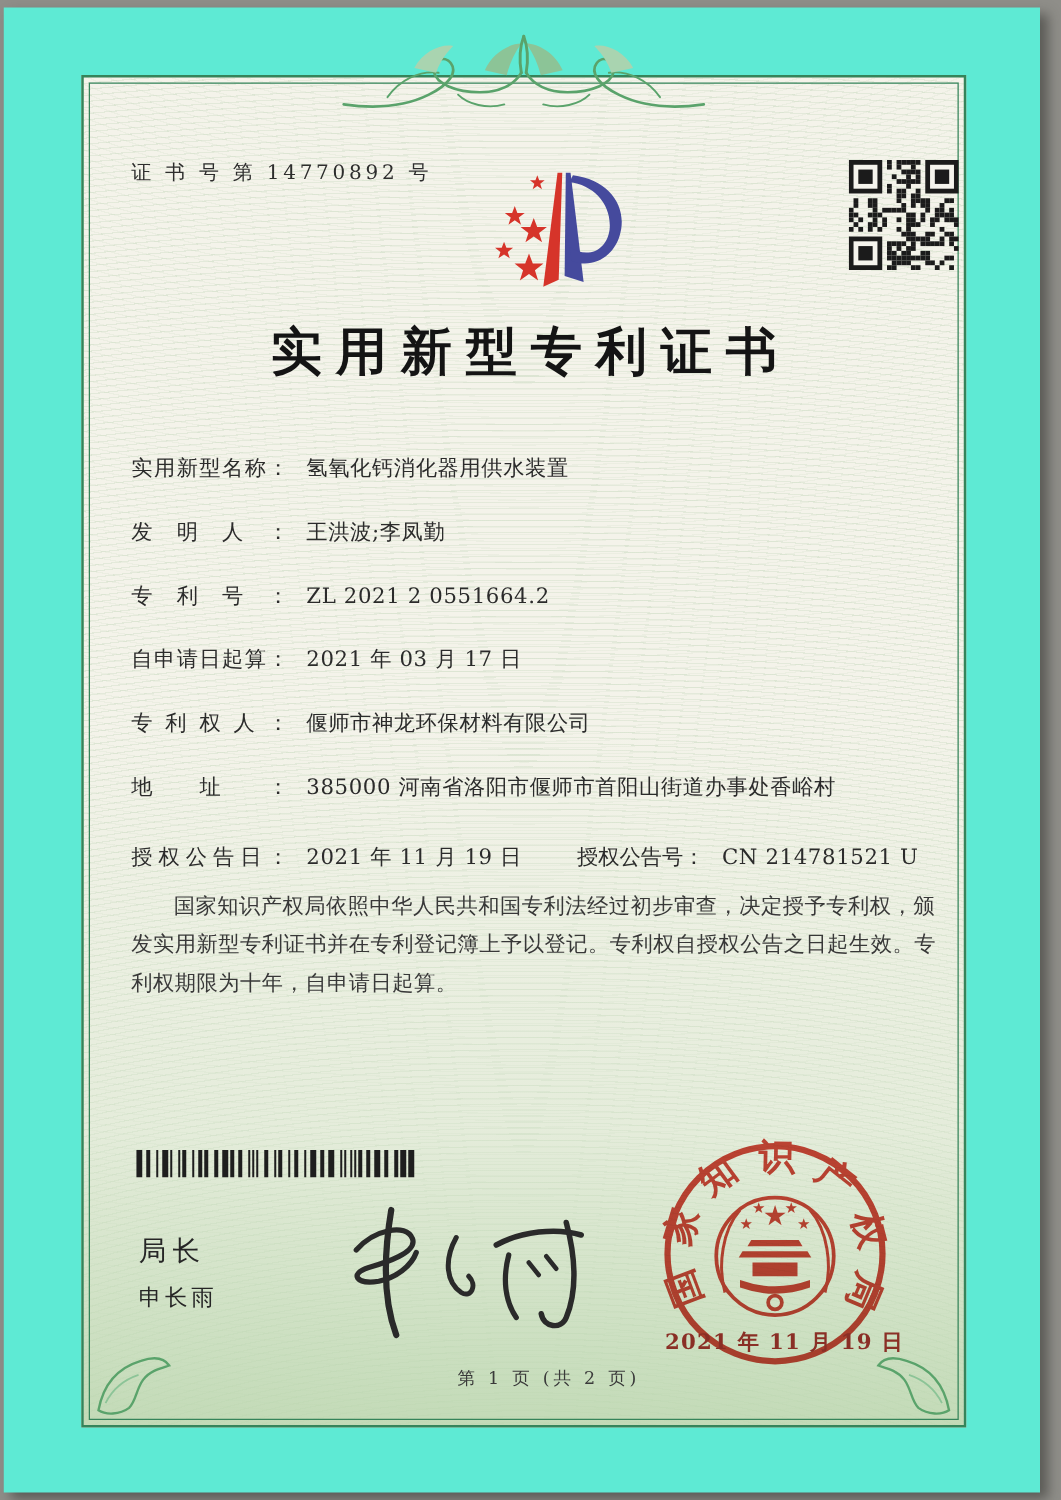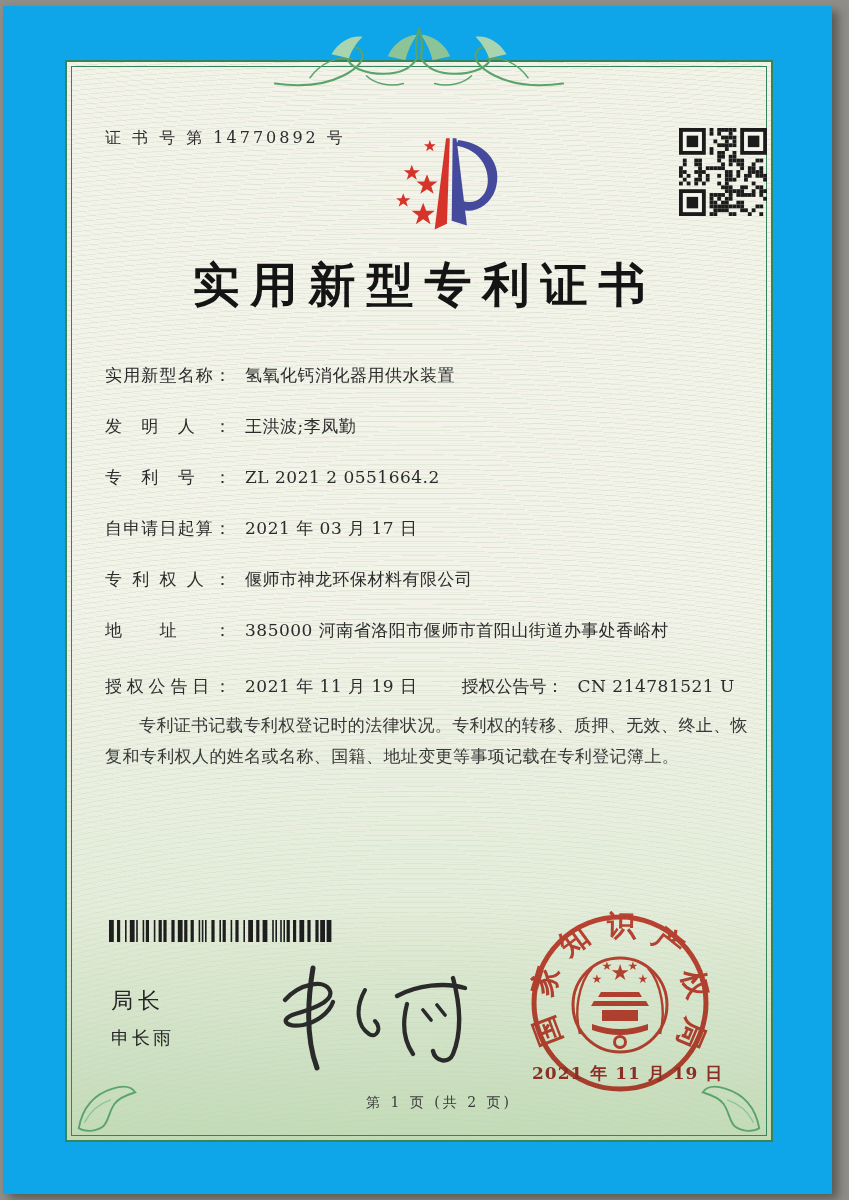--- a/index.html
+++ b/index.html
@@ -3,21 +3,21 @@
 <meta charset="utf-8">
 <style>
   html,body{margin:0;padding:0;}
   body{
     width:849px;height:1200px;position:relative;overflow:hidden;
     background:#8f8e89;
     font-family:"DejaVu Serif","Liberation Serif",serif;
   }
   .paper{
     position:absolute;left:3px;top:6px;width:829px;height:1188px;
-    background:#0ea5e9;
+    background:#5eead4;
     box-shadow:6px 5px 9px rgba(40,40,36,.5);
   }
   .frame{
     position:absolute;left:62px;top:54px;width:704px;height:1078px;
     border:2px solid #35845a;
     outline:1px solid #35845a;outline-offset:-7px;
     background-color:#f4f3ea;
     background-image:
       linear-gradient(180deg, rgba(228,238,222,0) 48%, rgba(210,228,200,.45) 78%, rgba(186,214,174,.85) 100%),
       repeating-radial-gradient(ellipse 140% 55% at 50% 128%, rgba(140,182,134,.16) 0 1.5px, rgba(0,0,0,0) 1.5px 8px),
@@ -28,21 +28,21 @@
   .ornament-corner.left{left:8px;}
   .ornament-corner.right{right:8px;transform:scaleX(-1);}
   .cert-number{
     position:absolute;left:38px;top:66px;
     font-size:16px;letter-spacing:3px;color:#2d2d2d;
   }
   .logo{position:absolute;left:284px;top:62px;width:152px;height:112px;}
   .qr{position:absolute;left:612px;top:66px;width:88px;height:88px;}
   .title{
     position:absolute;left:0;top:192px;width:100%;text-align:center;
-    font-size:47px;font-weight:700;letter-spacing:11px;padding-left:11px;box-sizing:border-box;
+    font-size:41px;font-weight:700;letter-spacing:11px;padding-left:11px;box-sizing:border-box;
     color:#141414;
   }
   .fields{position:absolute;left:38px;top:298px;width:640px;}
   .field-row{display:flex;margin-bottom:21px;font-size:17px;color:#2b2b2b;line-height:30px;}
   .flabel{display:inline-block;width:126px;text-align:justify;text-align-last:justify;flex:none;}
   .fvalue{margin-left:14px;letter-spacing:.5px;}
   .grant-row{display:flex;margin-top:26px;font-size:17px;color:#2b2b2b;line-height:30px;}
   .grant-pair{display:flex;}
   .grant-pair.second{margin-left:44px;}
   .paras{position:absolute;left:38px;top:648px;width:658px;font-size:17px;line-height:31px;color:#383838;}
@@ -317,21 +317,21 @@
           <span class="fvalue">2021 年 11 月 19 日</span>
         </div>
         <div class="grant-pair second">
           <span>授权公告号：</span>
           <span class="fvalue">CN 214781521 U</span>
         </div>
       </div>
     </div>
 
     <div class="paras">
-      <p>专利证书记载专利权登记时的法律状况。专利权的转移、质押、无效、终止、恢复和专利权人的姓名或名称、国籍、地址变更等事项记载在专利登记簿上。</p>
+      <p>国家知识产权局依照中华人民共和国专利法经过初步审查，决定授予专利权，颁发实用新型专利证书并在专利登记簿上予以登记。专利权自授权公告之日起生效。专利权期限为十年，自申请日起算。</p>
     </div>
 
     <svg class="barcode" id="barcode-svg" viewBox="0 0 224 22" preserveAspectRatio="none">
         <rect x="0" y="0" width="4.800000000000001" height="22" fill="#1e1e1e"></rect>
         <rect x="8" y="0" width="3.2" height="22" fill="#1e1e1e"></rect>
         <rect x="16" y="0" width="1.6" height="22" fill="#1e1e1e"></rect>
         <rect x="20.8" y="0" width="4.800000000000001" height="22" fill="#1e1e1e"></rect>
         <rect x="27.200000000000003" y="0" width="1.6" height="22" fill="#1e1e1e"></rect>
         <rect x="33.60000000000001" y="0" width="1.6" height="22" fill="#1e1e1e"></rect>
         <rect x="36.80000000000001" y="0" width="3.2" height="22" fill="#1e1e1e"></rect>

